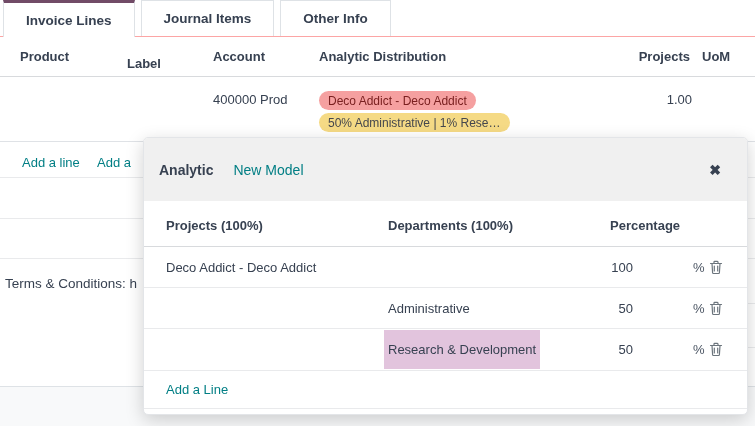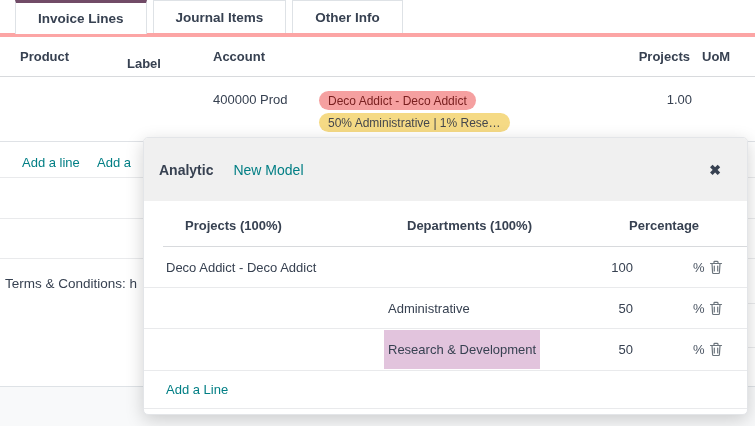--- a/index.html
+++ b/index.html
@@ -9,22 +9,22 @@
     background:#ffffff;
     color:#374151;
     position:relative;
     overflow:hidden;
   }
   .page { position:absolute; inset:0; background:#fff; }
 
   
   .tabbar {
     position:absolute; top:0; left:0; right:0; height:37px;
-    display:flex; align-items:stretch; padding-left:15px;
-    border-bottom:4px solid #fca5a5; background:#fff; z-index:2;
+    display:flex; align-items:stretch; padding-left:3px;
+    border-bottom:1px solid #fca5a5; background:#fff; z-index:2;
   }
   .tab {
     display:flex; align-items:center; padding:0 22px; margin-right:6px;
     border:1px solid #dee2e6; border-bottom:none; background:#fff;
     font-size:13.5px; font-weight:600; color:#374151; cursor:pointer;
   }
   .tab.active {
     border-top:3px solid #714b67;
     margin-bottom:-1px; font-weight:700;
   }
@@ -75,21 +75,21 @@
     box-shadow:0 5px 18px rgba(0,0,0,.18); z-index:10;
   }
   .popup-header {
     height:63px; background:#f0f0f0; border-radius:4px 4px 0 0;
     display:flex; align-items:center; padding:0 26px 0 15px;
   }
   .popup-title { font-size:14px; font-weight:700; color:#374151; }
   .popup-newmodel { font-size:14px; font-weight:500; color:#017e84; margin-left:20px; cursor:pointer; }
   .popup-close { margin-left:auto; font-size:14px; font-weight:700; color:#374151; cursor:pointer; line-height:1; }
 
-  .p-headrow { position:absolute; top:66px; left:0; right:0; height:43px; border-bottom:1px solid #d8dadd;margin-left:19px; }
+  .p-headrow { position:absolute; top:66px; left:0; right:0; height:43px; border-bottom:1px solid #d8dadd; }
   .p-th { position:absolute; top:14px; font-size:13px; font-weight:700; color:#374151; white-space:nowrap; }
   .p-row { position:absolute; left:0; right:0; height:41px; border-bottom:1px solid #e9eaec; }
   .p-row-1 { top:109px; } .p-row-2 { top:150px; } .p-row-3 { top:191px; height:42px; }
   .p-cell { position:absolute; top:0; height:100%; display:flex; align-items:center; font-size:13px; color:#374151; white-space:nowrap; }
   .c-project { left:22px; }
   .c-dept    { left:244px; }
   .c-pct     { left:389px; width:100px; justify-content:flex-end; }
   .c-unit    { left:549px; color:#4b5563; }
   .c-trash   { left:565px; cursor:pointer; }
   .hl { background:#e2c4dd; padding:12px 4px; margin-left:-4px; }
@@ -104,20 +104,21 @@
   <div class="tabbar">
     <div class="tab active">Invoice Lines</div>
     <div class="tab">Journal Items</div>
     <div class="tab">Other Info</div>
   </div>
 
   <div class="thead">
     <span class="th th-product">Product</span>
     <span class="th th-label">Label</span>
     <span class="th th-account">Account</span>
+    <span class="th th-analytic">Analytic Distribution</span>
     <span class="th th-qty">Projects</span>
     <span class="th th-uom">UoM</span>
   </div>
 
   <div>
     <span class="cell-account">400000 Prod</span>
     <span class="tag tag-pink">Deco Addict - Deco Addict</span>
     <span class="tag tag-yellow">50% Administrative | 1% Rese…</span>
     <span class="cell-qty">1.00</span>
   </div>

